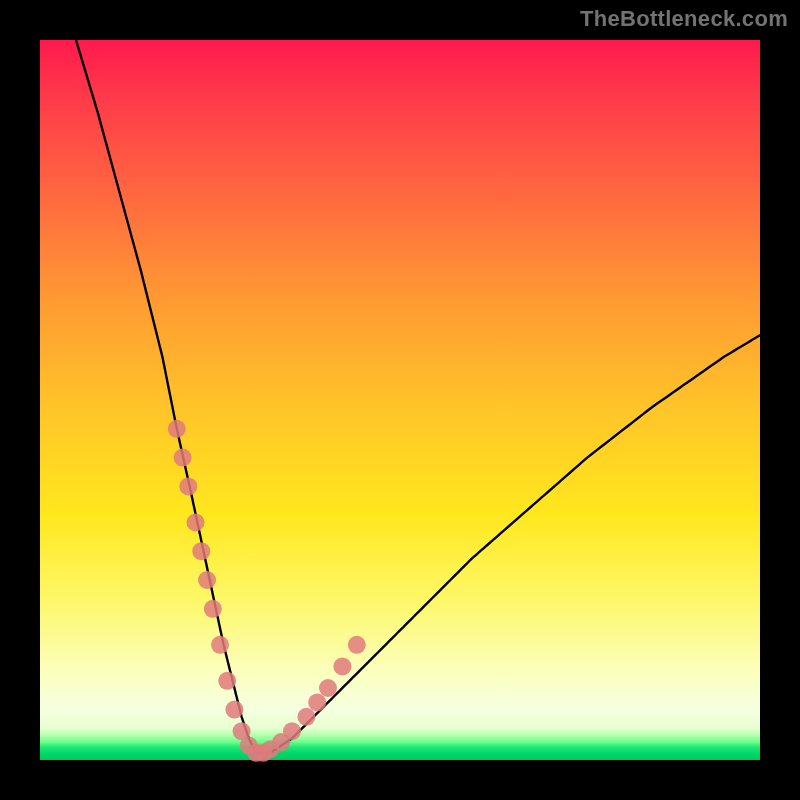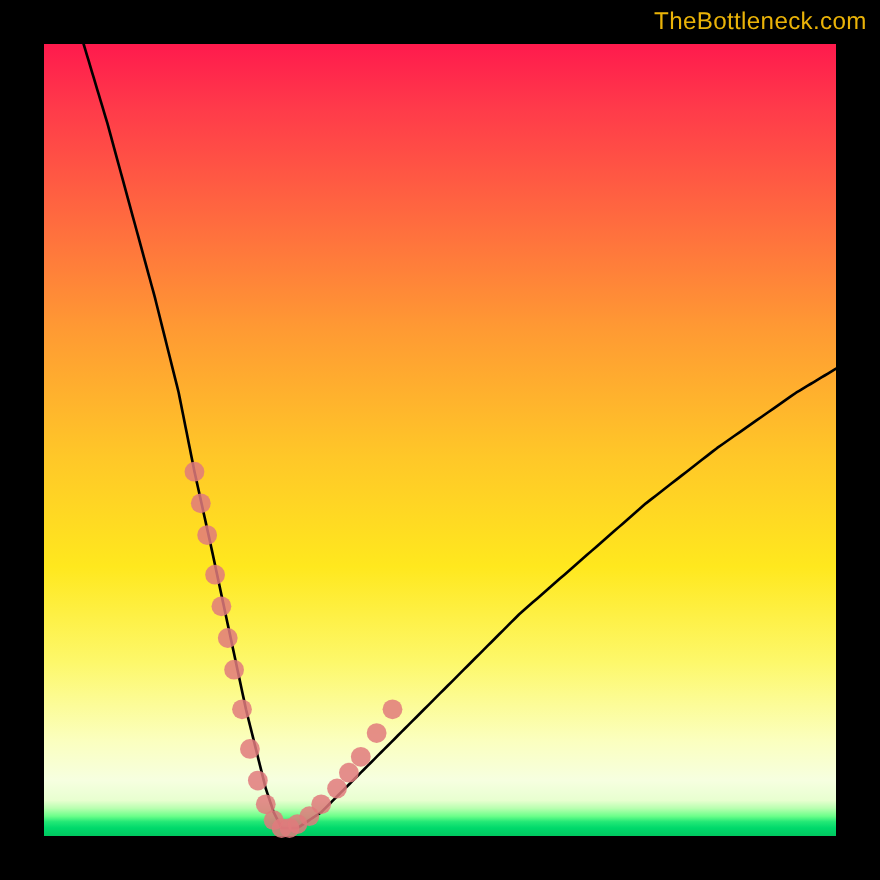--- a/index.html
+++ b/index.html
@@ -40,23 +40,23 @@
       #6bff8a 97.5%,
       #23e876 98.2%,
       #00d96b 99%,
       #00c85f 100%
     );
   }
   .watermark {
     position: absolute;
     top: 6px;
     right: 12px;
-    color: #eab308;
+    color: #737373;
     font-size: 22px;
-    font-weight: 400;
+    font-weight: 700;
     letter-spacing: 0.3px;
     user-select: none;
   }
   svg.curve {
     position: absolute;
     left: 0;
     top: 0;
     width: 720px;
     height: 720px;
     overflow: visible;

